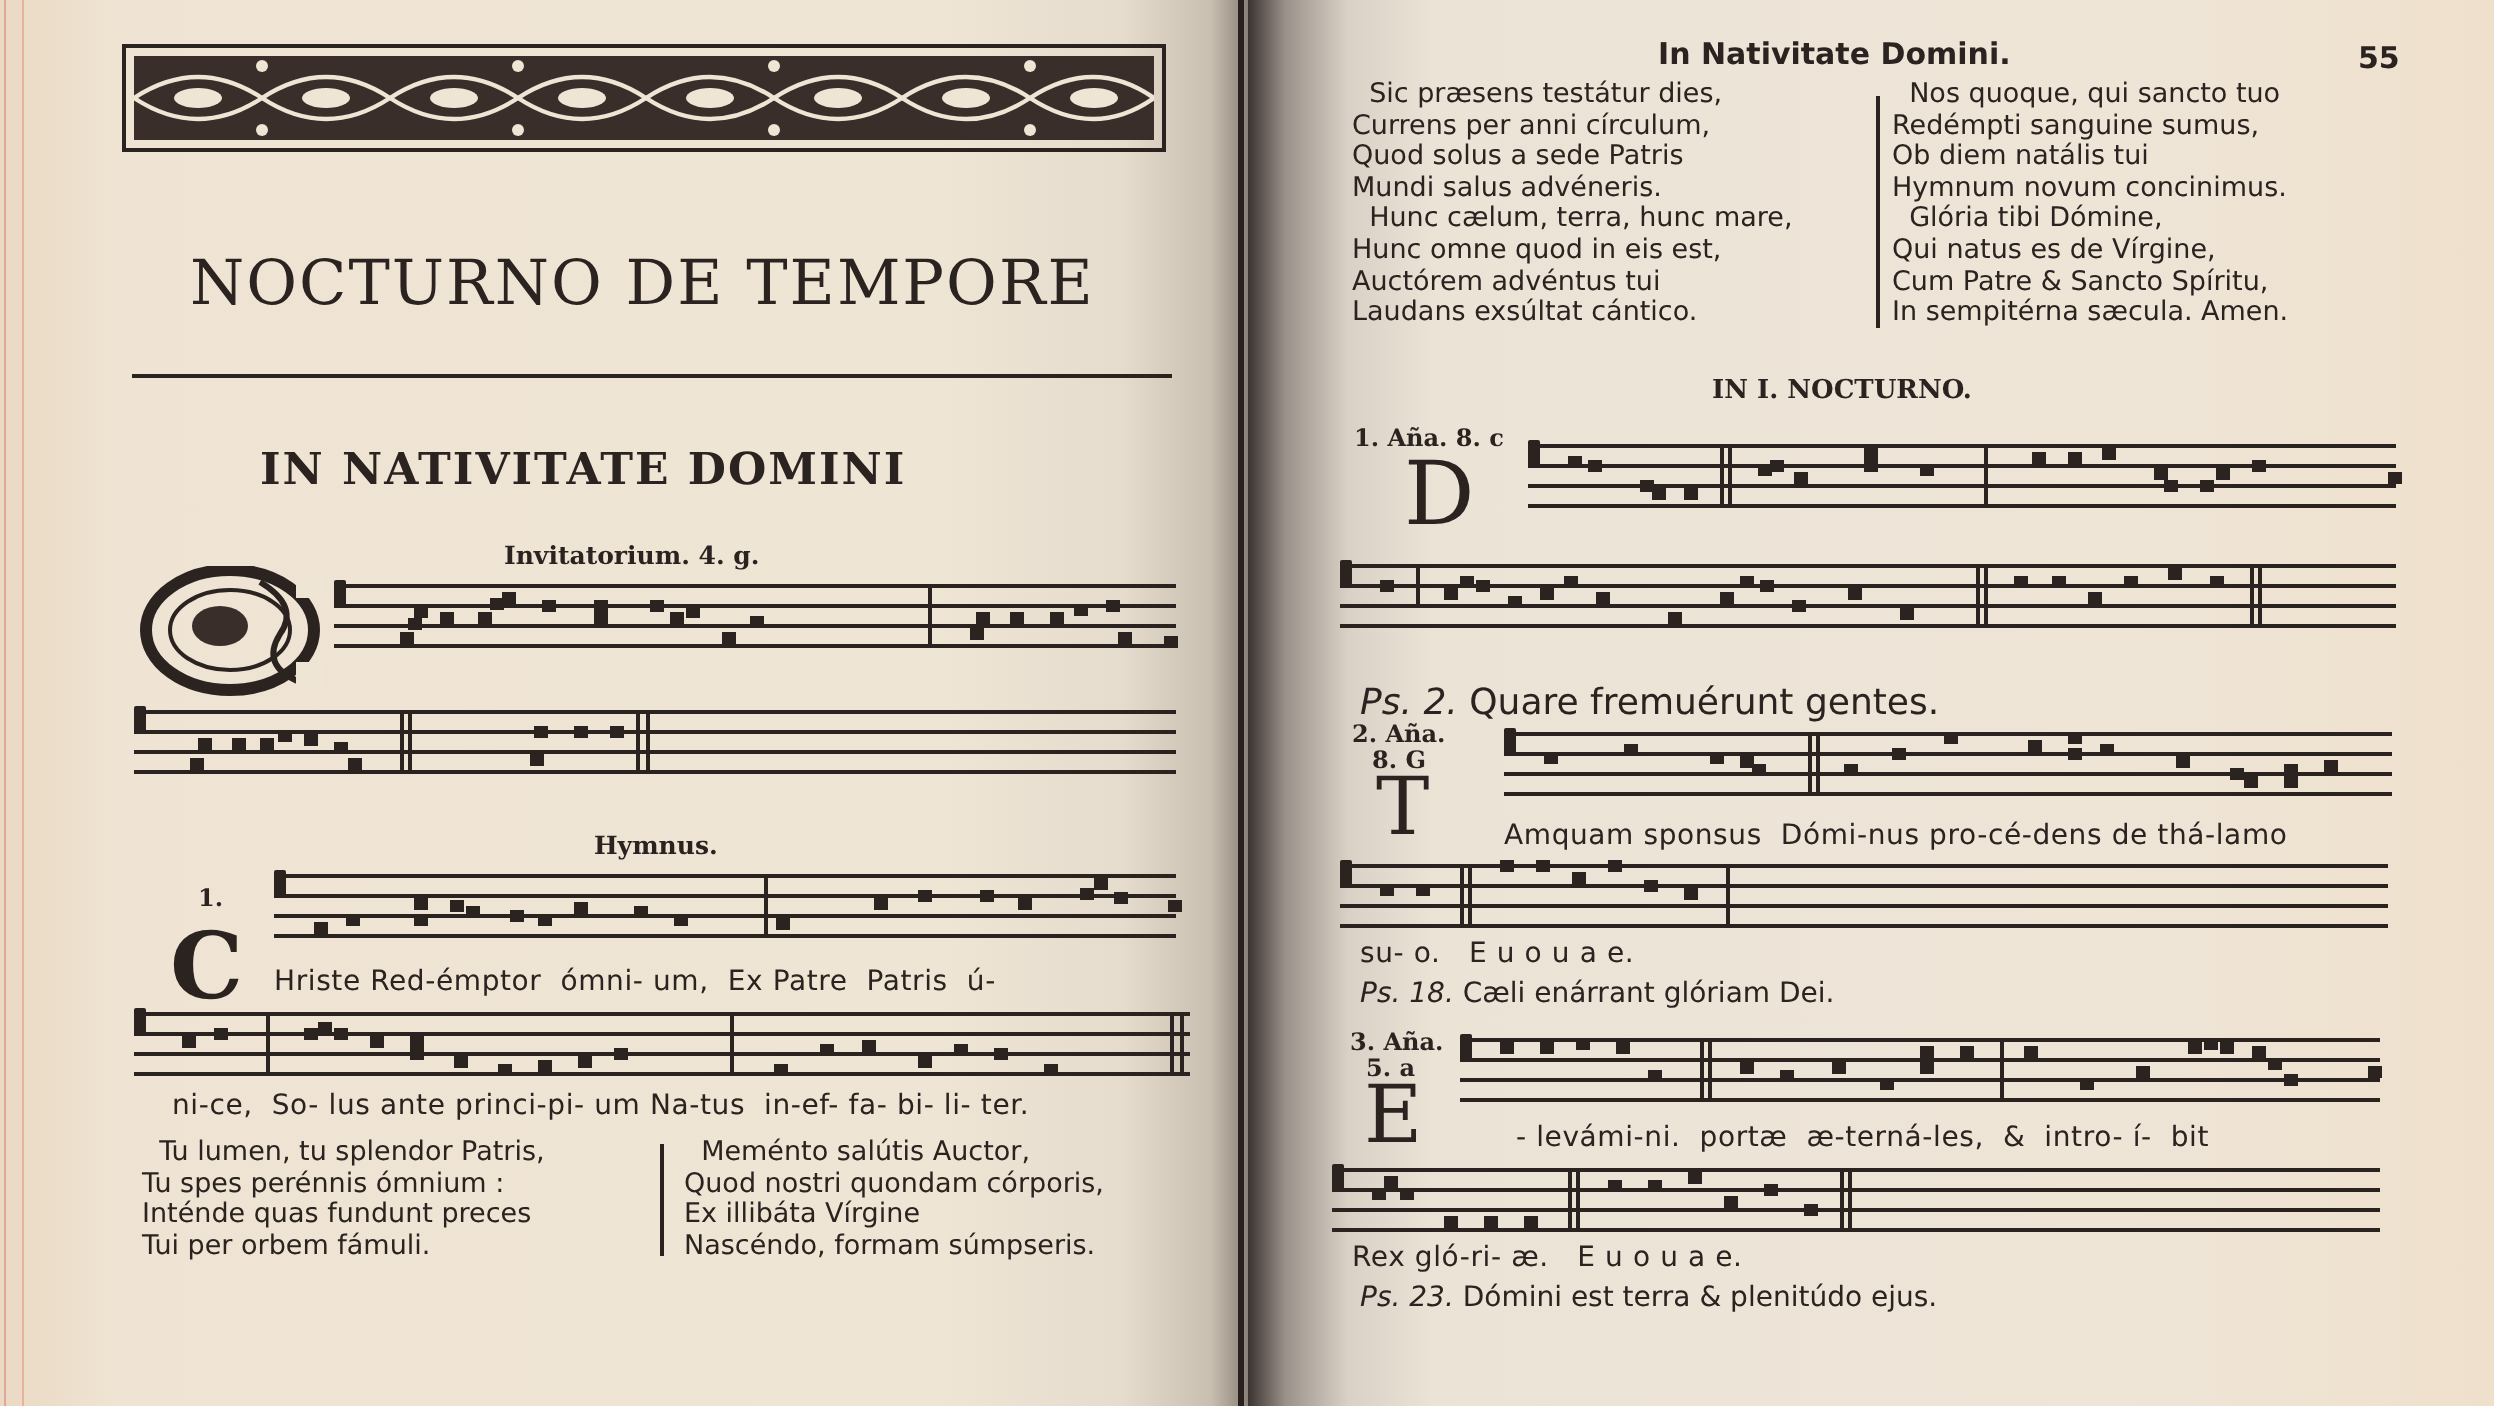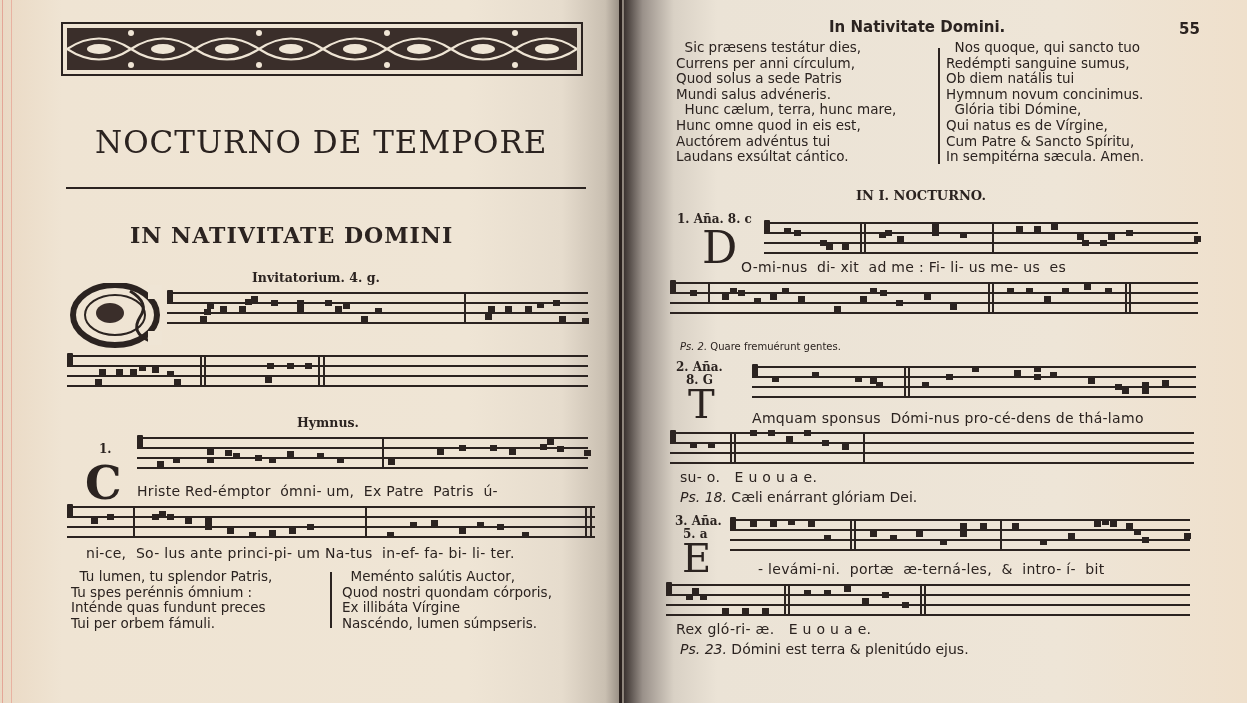--- a/index.html
+++ b/index.html
@@ -214,21 +214,21 @@
   <div class="lyr" style="left:86px;top:545px;">ni-ce,  So- lus ante princi-pi- um Na-tus  in-ef- fa- bi- li- ter.</div>
 
   <div class="verse" style="left:71px;top:569px;"><span>  Tu lumen, tu splendor Patris,</span>
 <span>Tu spes perénnis ómnium :</span>
 <span>Inténde quas fundunt preces</span>
 <span>Tui per orbem fámuli.</span></div>
   <div class="vdiv" style="left:330px;top:572px;height:56px;"></div>
   <div class="verse" style="left:342px;top:569px;"><span>  Meménto salútis Auctor,</span>
 <span>Quod nostri quondam córporis,</span>
 <span>Ex illibáta Vírgine</span>
-<span>Nascéndo, lumen súmpseris.</span></div>
+<span>Nascéndo, formam súmpseris.</span></div>
 </div>
 
 <div id="right-page" class="page">
   <div class="abs bold sans" style="left:205px;top:18px;font-size:15px;">In Nativitate Domini.</div>
   <div class="abs bold sans" style="left:555px;top:20px;font-size:15px;">55</div>
 
   <div class="verse" style="left:52px;top:40px;"><span>  Sic præsens testátur dies,</span>
 <span>Currens per anni círculum,</span>
 <span>Quod solus a sede Patris</span>
 <span>Mundi salus advéneris.</span>
@@ -273,21 +273,20 @@
     <div class="note" style="left:252px;top:4px"></div>
       <div class="note" style="left:270px;top:4px"></div>
     <div class="note" style="left:287px;top:2px"></div>
       <div class="note" style="left:313px;top:12px"></div>
     <div class="note" style="left:318px;top:18px"></div>
       <div class="note" style="left:336px;top:18px"></div>
     <div class="note" style="left:344px;top:12px"></div>
       <div class="note" style="left:362px;top:8px"></div>
     <div class="note" style="left:430px;top:14px"></div>
   </div>
-  <div class="lyr" style="left:117px;top:259px;">O-mi-nus  di- xit  ad me : Fi- li- us me- us  es</div>
 
   <div class="staff" style="left:46px;top:282px;width:528px;">
     <div class="ln"></div>
       <div class="ln"></div>
       <div class="ln"></div>
       <div class="ln"></div>
     <div class="clef"></div>
     <div class="note" style="left:20px;top:8px"></div>
     <div class="bar" style="left:38px;height:22px"></div>
     <div class="note" style="left:52px;top:12px"></div>
@@ -308,21 +307,21 @@
       <div class="bar" style="left:322px"></div>
     <div class="note" style="left:337px;top:6px"></div>
       <div class="note" style="left:356px;top:6px"></div>
     <div class="note" style="left:374px;top:14px"></div>
       <div class="note" style="left:392px;top:6px"></div>
     <div class="note" style="left:414px;top:2px"></div>
       <div class="note" style="left:435px;top:6px"></div>
     <div class="bar" style="left:455px"></div>
       <div class="bar" style="left:459px"></div>
   </div>
-  <div class="abs sans" style="left:56px;top:341px;font-size:10px;"><span class="ital">Ps.</span> <span class="ital">2.</span> <span>Quare fremuérunt gentes.</span></div>
+  <div class="abs sans" style="left:56px;top:341px;font-size:18px;"><span class="ital">Ps.</span> <span class="ital">2.</span> <span>Quare fremuérunt gentes.</span></div>
 
   <div class="abs bold" style="left:52px;top:361px;font-size:12px;line-height:13px;"><span>2. Aña.</span><br><span style="padding-left:10px">8. G</span></div>
   <div class="dropcap" style="left:64px;top:384px;font-size:40px;">T</div>
   <div class="staff" style="left:128px;top:366px;width:444px;">
     <div class="ln"></div>
       <div class="ln"></div>
       <div class="ln"></div>
       <div class="ln"></div>
     <div class="clef"></div>
     <div class="note" style="left:20px;top:10px"></div>

